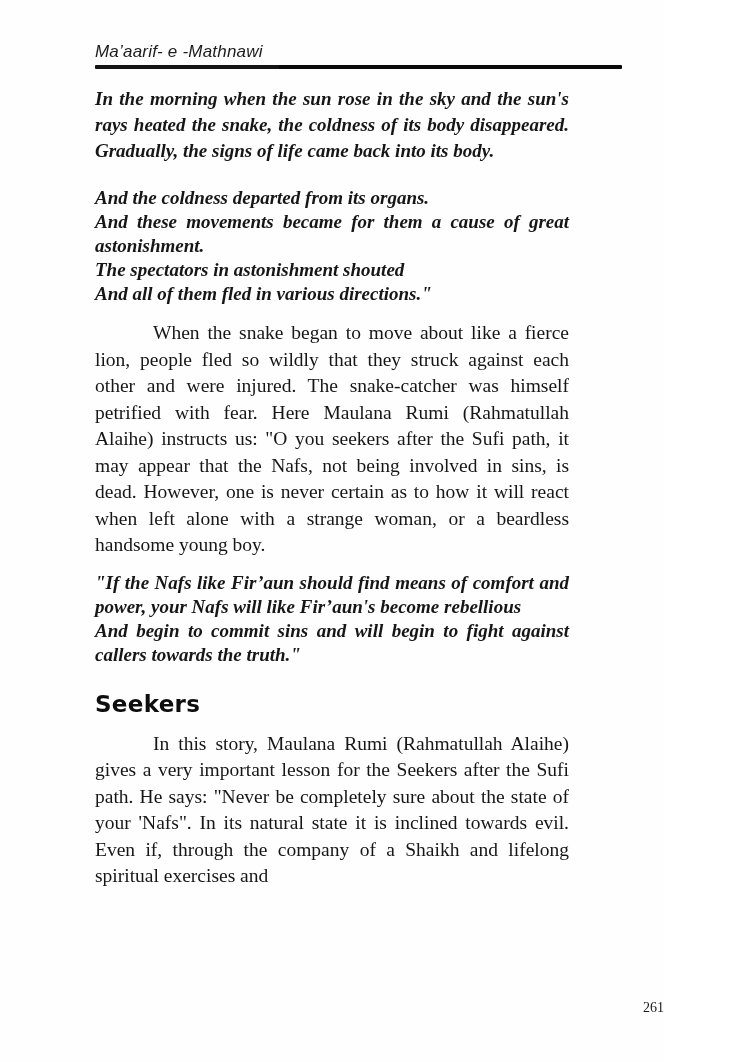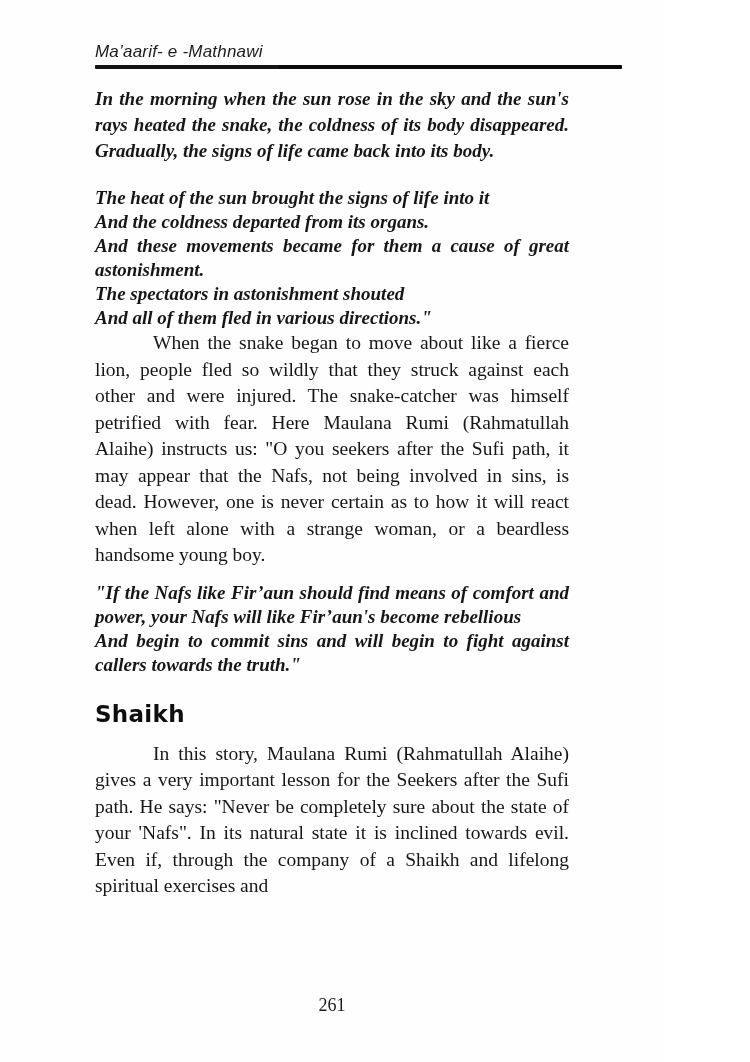--- a/index.html
+++ b/index.html
@@ -55,67 +55,67 @@
     text-align: justify;
     margin-top: 17px;
   }
   .gap-line { height: 22px; }
   
   .prose {
     font-size: 19.5px;
     line-height: 26.5px;
     text-align: justify;
     text-indent: 58px;
+    margin-top: 14px;
   }
   .lesson-heading {
     font-family: "DejaVu Sans", sans-serif;
     font-weight: bold;
     font-size: 23px;
     letter-spacing: 0.3px;
     margin-top: 24px;
     margin-bottom: 14px;
     color: #0e0e0e;
   }
   .page-number {
     position: absolute;
     bottom: 46px;
     left: 0;
     width: 100%;
-    text-align: center;
-    font-size: 18px;
+    text-align: right;
+    font-size: 14px;
     color: #1a1a1a;
   }
 </style>
 </head>
 <body>
 
 <div id="page">
 
   <div class="running-header">Ma’aarif- e -Mathnawi</div>
   <div class="header-rule"></div>
 
 
   <div class="verse-para">In the morning when the sun rose in the sky and the sun's rays heated the snake, the coldness of its body disappeared. Gradually, the signs of life came back into its body.</div>
 
   <div class="gap-line"></div>
 
   <div class="verse">
-    <div class="vline">The heat of the sun brought the signs of life into it</div>
     <div class="vline">And the coldness departed from its organs.</div>
     <div class="vline">And these movements became for them a cause of great astonishment.</div>
     <div class="vline">The spectators in astonishment shouted</div>
     <div class="vline">And all of them fled in various directions."</div>
   </div>
 
   <div class="prose">When the snake began to move about like a fierce lion, people fled so wildly that they struck against each other and were injured. The snake-catcher was himself petrified with fear. Here Maulana Rumi (Rahmatullah Alaihe) instructs us: "O you seekers after the Sufi path, it may appear that the Nafs, not being involved in sins, is dead. However, one is never certain as to how it will react when left alone with a strange woman, or a beardless handsome young boy.</div>
 
   <div class="verse" style="margin-top:12px;">
     <div class="vline">"If the Nafs like Fir’aun should find means of comfort and power, your Nafs will like Fir’aun's become rebellious</div>
     <div class="vline">And begin to commit sins and will begin to fight against callers towards the truth."</div>
   </div>
 
-  <div class="lesson-heading">Shaikh</div>
+  <div class="lesson-heading">Seekers</div>
 
   <div class="prose" style="margin-top:0;">In this story, Maulana Rumi (Rahmatullah Alaihe) gives a very important lesson for the Seekers after the Sufi path. He says: "Never be completely sure about the state of your 'Nafs". In its natural state it is inclined towards evil. Even if, through the company of a Shaikh and lifelong spiritual exercises and</div>
 
   <div class="page-number">261</div>
 
 </div>
 
 </body></html>

